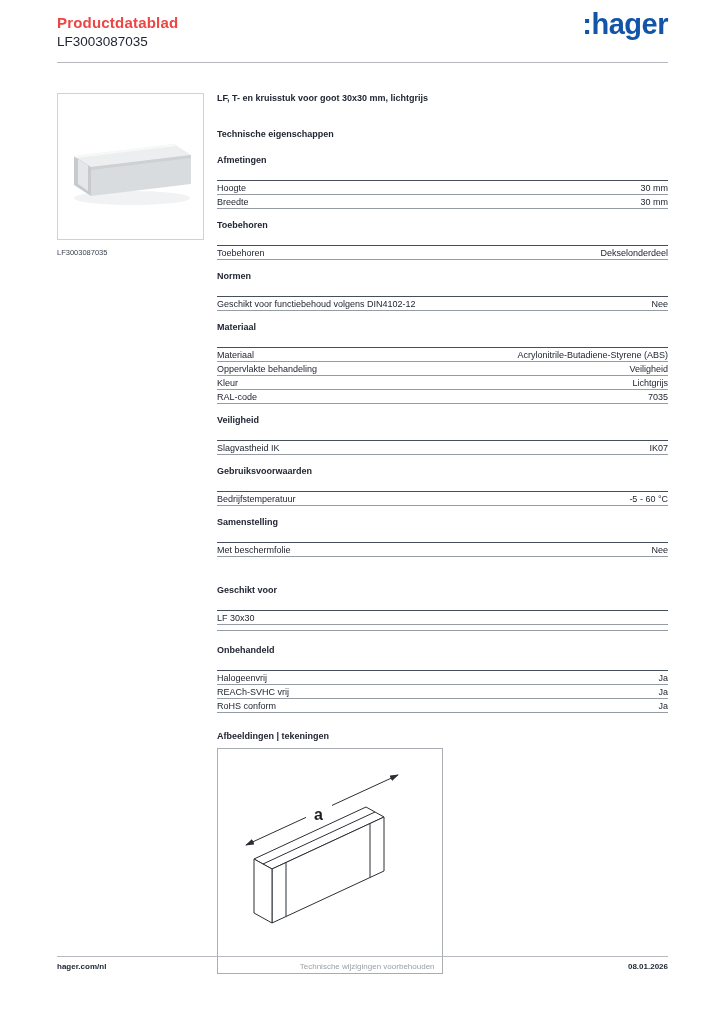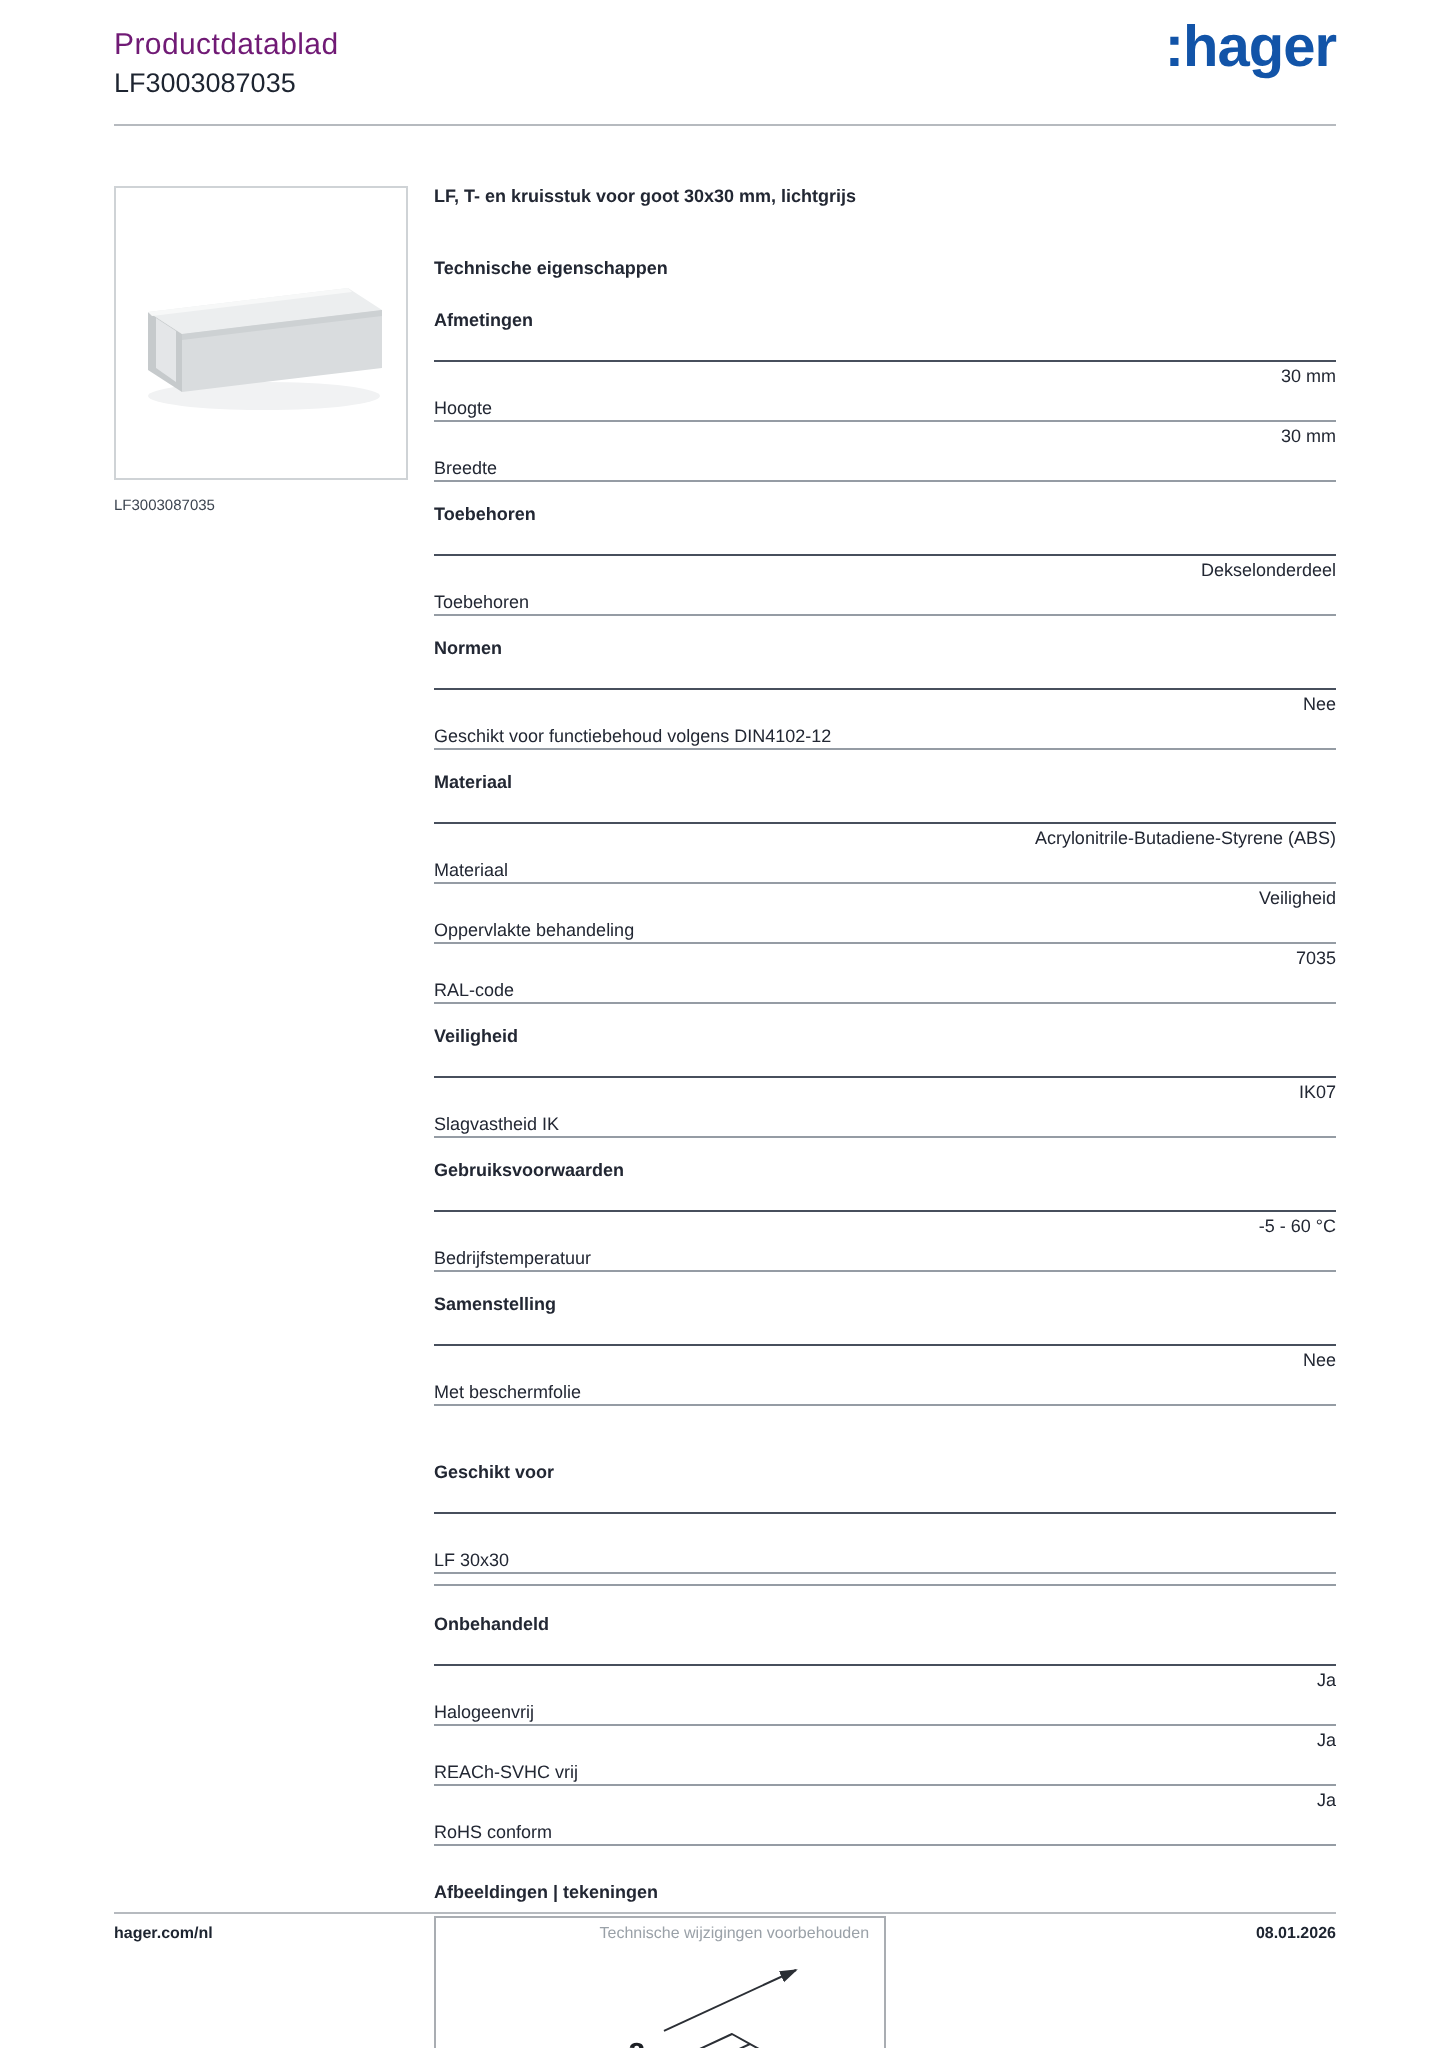--- a/index.html
+++ b/index.html
@@ -2,21 +2,21 @@
 <html><head>
 <meta charset="utf-8">
 <style>
   * { margin:0; padding:0; box-sizing:border-box; }
   html,body { background:#ffffff; }
   body { font-family:"Liberation Sans", sans-serif; color:#222733; }
   .page { position:relative; width:724px; height:1024px; background:#fff; overflow:hidden; }
 
   
   .header { position:absolute; left:57px; top:14px; }
-  .doc-type { font-size:15px; font-weight:normal; letter-spacing:0.2px; color:#701a75; }
+  .doc-type { font-size:15px; font-weight:bold; letter-spacing:0.2px; color:#ef4444; }
   .product-code { font-size:13.5px; margin-top:3px; color:#1d2430; }
   .logo { position:absolute; top:8px; right:56px; font-size:29px; font-weight:bold; letter-spacing:-0.5px; }
   .header-rule { position:absolute; top:62px; left:57px; right:56px; border-top:1px solid #b6babf; }
 
   
   .left-col { position:absolute; left:57px; top:93px; width:147px; }
   .product-image-box { width:147px; height:147px; border:1px solid #cfd3d6; background:#fff; }
   .product-image-box svg { display:block; width:100%; height:100%; }
   .image-caption { margin-top:8px; font-size:7.5px; color:#3c4450; }
 
@@ -26,21 +26,21 @@
   .tech-heading { font-size:9px; font-weight:bold; line-height:11px; margin-top:25px; }
   .spec-groups { margin-top:15px; }
   .spec-group.gap-large { margin-top:28px; }
   .spec-group.gap-medium { margin-top:14px; }
   .spec-section { margin-top:11px; }
   .spec-group > .spec-section:first-child { margin-top:0; }
   .spec-groups > .spec-group:first-child > .spec-section:first-child { margin-top:0; }
   .spec-title { font-size:9px; font-weight:bold; line-height:11px; padding-bottom:14px; border-bottom:1px solid #474f5c; }
   .spec-row { display:flex; justify-content:space-between; font-size:9px; line-height:11px; padding-top:2px; border-bottom:1px solid #959ca4; }
   .spec-row.empty { height:6px; padding:0; }
-  .spec-label { text-align:right;margin-top:16px; }
+  .spec-label { text-align:right; }
   .spec-value { text-align:left; white-space:nowrap; padding-left:10px; }
 
   
   .drawings-heading { font-size:9px; font-weight:bold; line-height:11px; margin-top:18px; }
   .drawing-box { margin-top:6px; width:226px; height:226px; border:1px solid #a9adb2; background:#fff; }
   .drawing-box svg { display:block; width:100%; height:100%; }
 
   
   .footer { position:absolute; left:57px; right:56px; top:956px; border-top:1px solid #b6babf;
             padding-top:5px; display:flex; justify-content:space-between; align-items:baseline; font-size:8px; }
@@ -108,20 +108,24 @@
           </div>
           <div class="spec-section">
             <div class="spec-title">Materiaal</div>
             <div class="spec-row">
               <span class="spec-label">Materiaal</span>
               <span class="spec-value">Acrylonitrile-Butadiene-Styrene (ABS)</span>
             </div>
             <div class="spec-row">
               <span class="spec-label">Oppervlakte behandeling</span>
               <span class="spec-value">Veiligheid</span>
+            </div>
+            <div class="spec-row">
+              <span class="spec-label">Kleur</span>
+              <span class="spec-value">Lichtgrijs</span>
             </div>
             <div class="spec-row">
               <span class="spec-label">RAL-code</span>
               <span class="spec-value">7035</span>
             </div>
           </div>
           <div class="spec-section">
             <div class="spec-title">Veiligheid</div>
             <div class="spec-row">
               <span class="spec-label">Slagvastheid IK</span>

